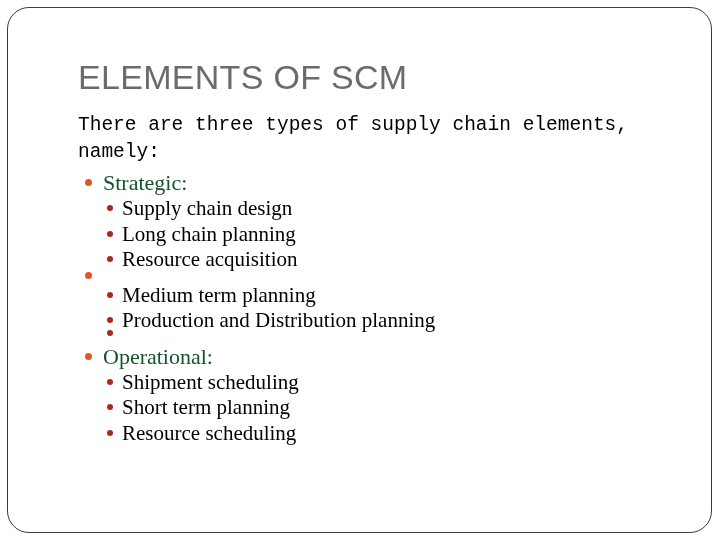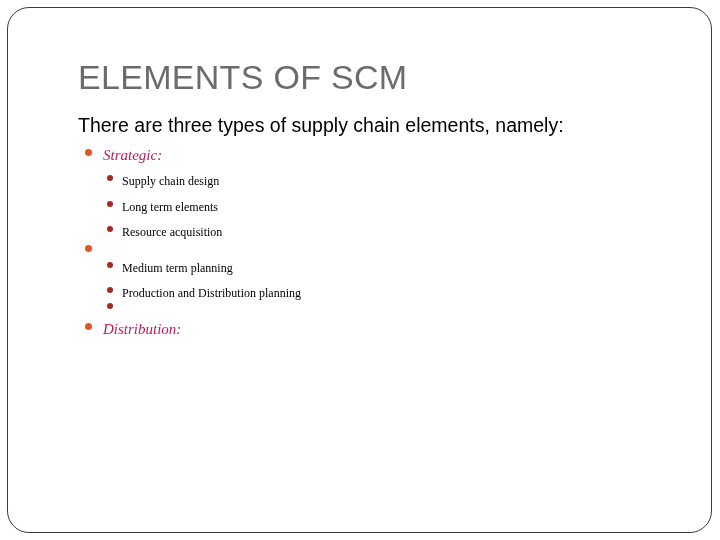--- a/index.html
+++ b/index.html
@@ -49,21 +49,21 @@
   }
 
   #slide-body {
     position: absolute;
     left: 78px;
     top: 112px;
     width: 600px;
   }
 
   .intro-line {
-    font-family: Liberation Sans, sans-serif;
+    font-family: Liberation Mono, monospace;
     font-size: 19.5px;
     color: #000000;
     line-height: 27px;
     margin: 0 0 3px 0;
   }
 
   .group {
     margin: 0;
   }
 
@@ -79,24 +79,23 @@
     height: 7px;
     border-radius: 50%;
     background: #e0542a;
     margin-right: 11px;
     position: relative;
     top: -4px;
     margin-left: 7px;
   }
   .lvl1-text {
     font-family: "Liberation Serif", "DejaVu Serif", serif;
-    font-size: 15px;
-    color: #be185d;
+    font-size: 22px;
+    color: #14532d;
     white-space: nowrap;
-    font-style: italic;
   }
 
   .sublist {
     margin: 0;
     padding: 0;
   }
   .lvl2-row {
     display: flex;
     align-items: baseline;
     line-height: 25.5px;
@@ -107,21 +106,21 @@
     height: 6px;
     border-radius: 50%;
     background: #a82a1c;
     margin-right: 9px;
     position: relative;
     top: -4px;
     margin-left: 29px;
   }
   .lvl2-text {
     font-family: "Liberation Serif", "DejaVu Serif", serif;
-    font-size: 12px;
+    font-size: 21px;
     color: #000000;
     white-space: nowrap;
   }
 </style>
 </head>
 <body>
 
 <div id="slide">
 
   <div id="slide-frame"></div>
@@ -137,21 +136,21 @@
         <span class="lvl1-bullet"></span>
         <span class="lvl1-text">Strategic:</span>
       </div>
       <div class="sublist">
         <div class="lvl2-row">
           <span class="lvl2-bullet"></span>
           <span class="lvl2-text">Supply chain design</span>
         </div>
         <div class="lvl2-row">
           <span class="lvl2-bullet"></span>
-          <span class="lvl2-text">Long term elements</span>
+          <span class="lvl2-text">Long chain planning</span>
         </div>
         <div class="lvl2-row">
           <span class="lvl2-bullet"></span>
           <span class="lvl2-text">Resource acquisition</span>
         </div>
       </div>
     </div>
 
     <div class="group">
       <div class="lvl1-row">
@@ -168,18 +167,32 @@
         </div>
         <div class="lvl2-row">
           <span class="lvl2-bullet"></span>
         </div>
       </div>
     </div>
 
     <div class="group">
       <div class="lvl1-row">
         <span class="lvl1-bullet"></span>
-        <span class="lvl1-text">Distribution:</span>
+        <span class="lvl1-text">Operational:</span>
+      </div>
+      <div class="sublist">
+        <div class="lvl2-row">
+          <span class="lvl2-bullet"></span>
+          <span class="lvl2-text">Shipment scheduling</span>
+        </div>
+        <div class="lvl2-row">
+          <span class="lvl2-bullet"></span>
+          <span class="lvl2-text">Short term planning</span>
+        </div>
+        <div class="lvl2-row">
+          <span class="lvl2-bullet"></span>
+          <span class="lvl2-text">Resource scheduling</span>
+        </div>
       </div>
     </div>
 
   </div>
 </div>
 
 </body></html>

